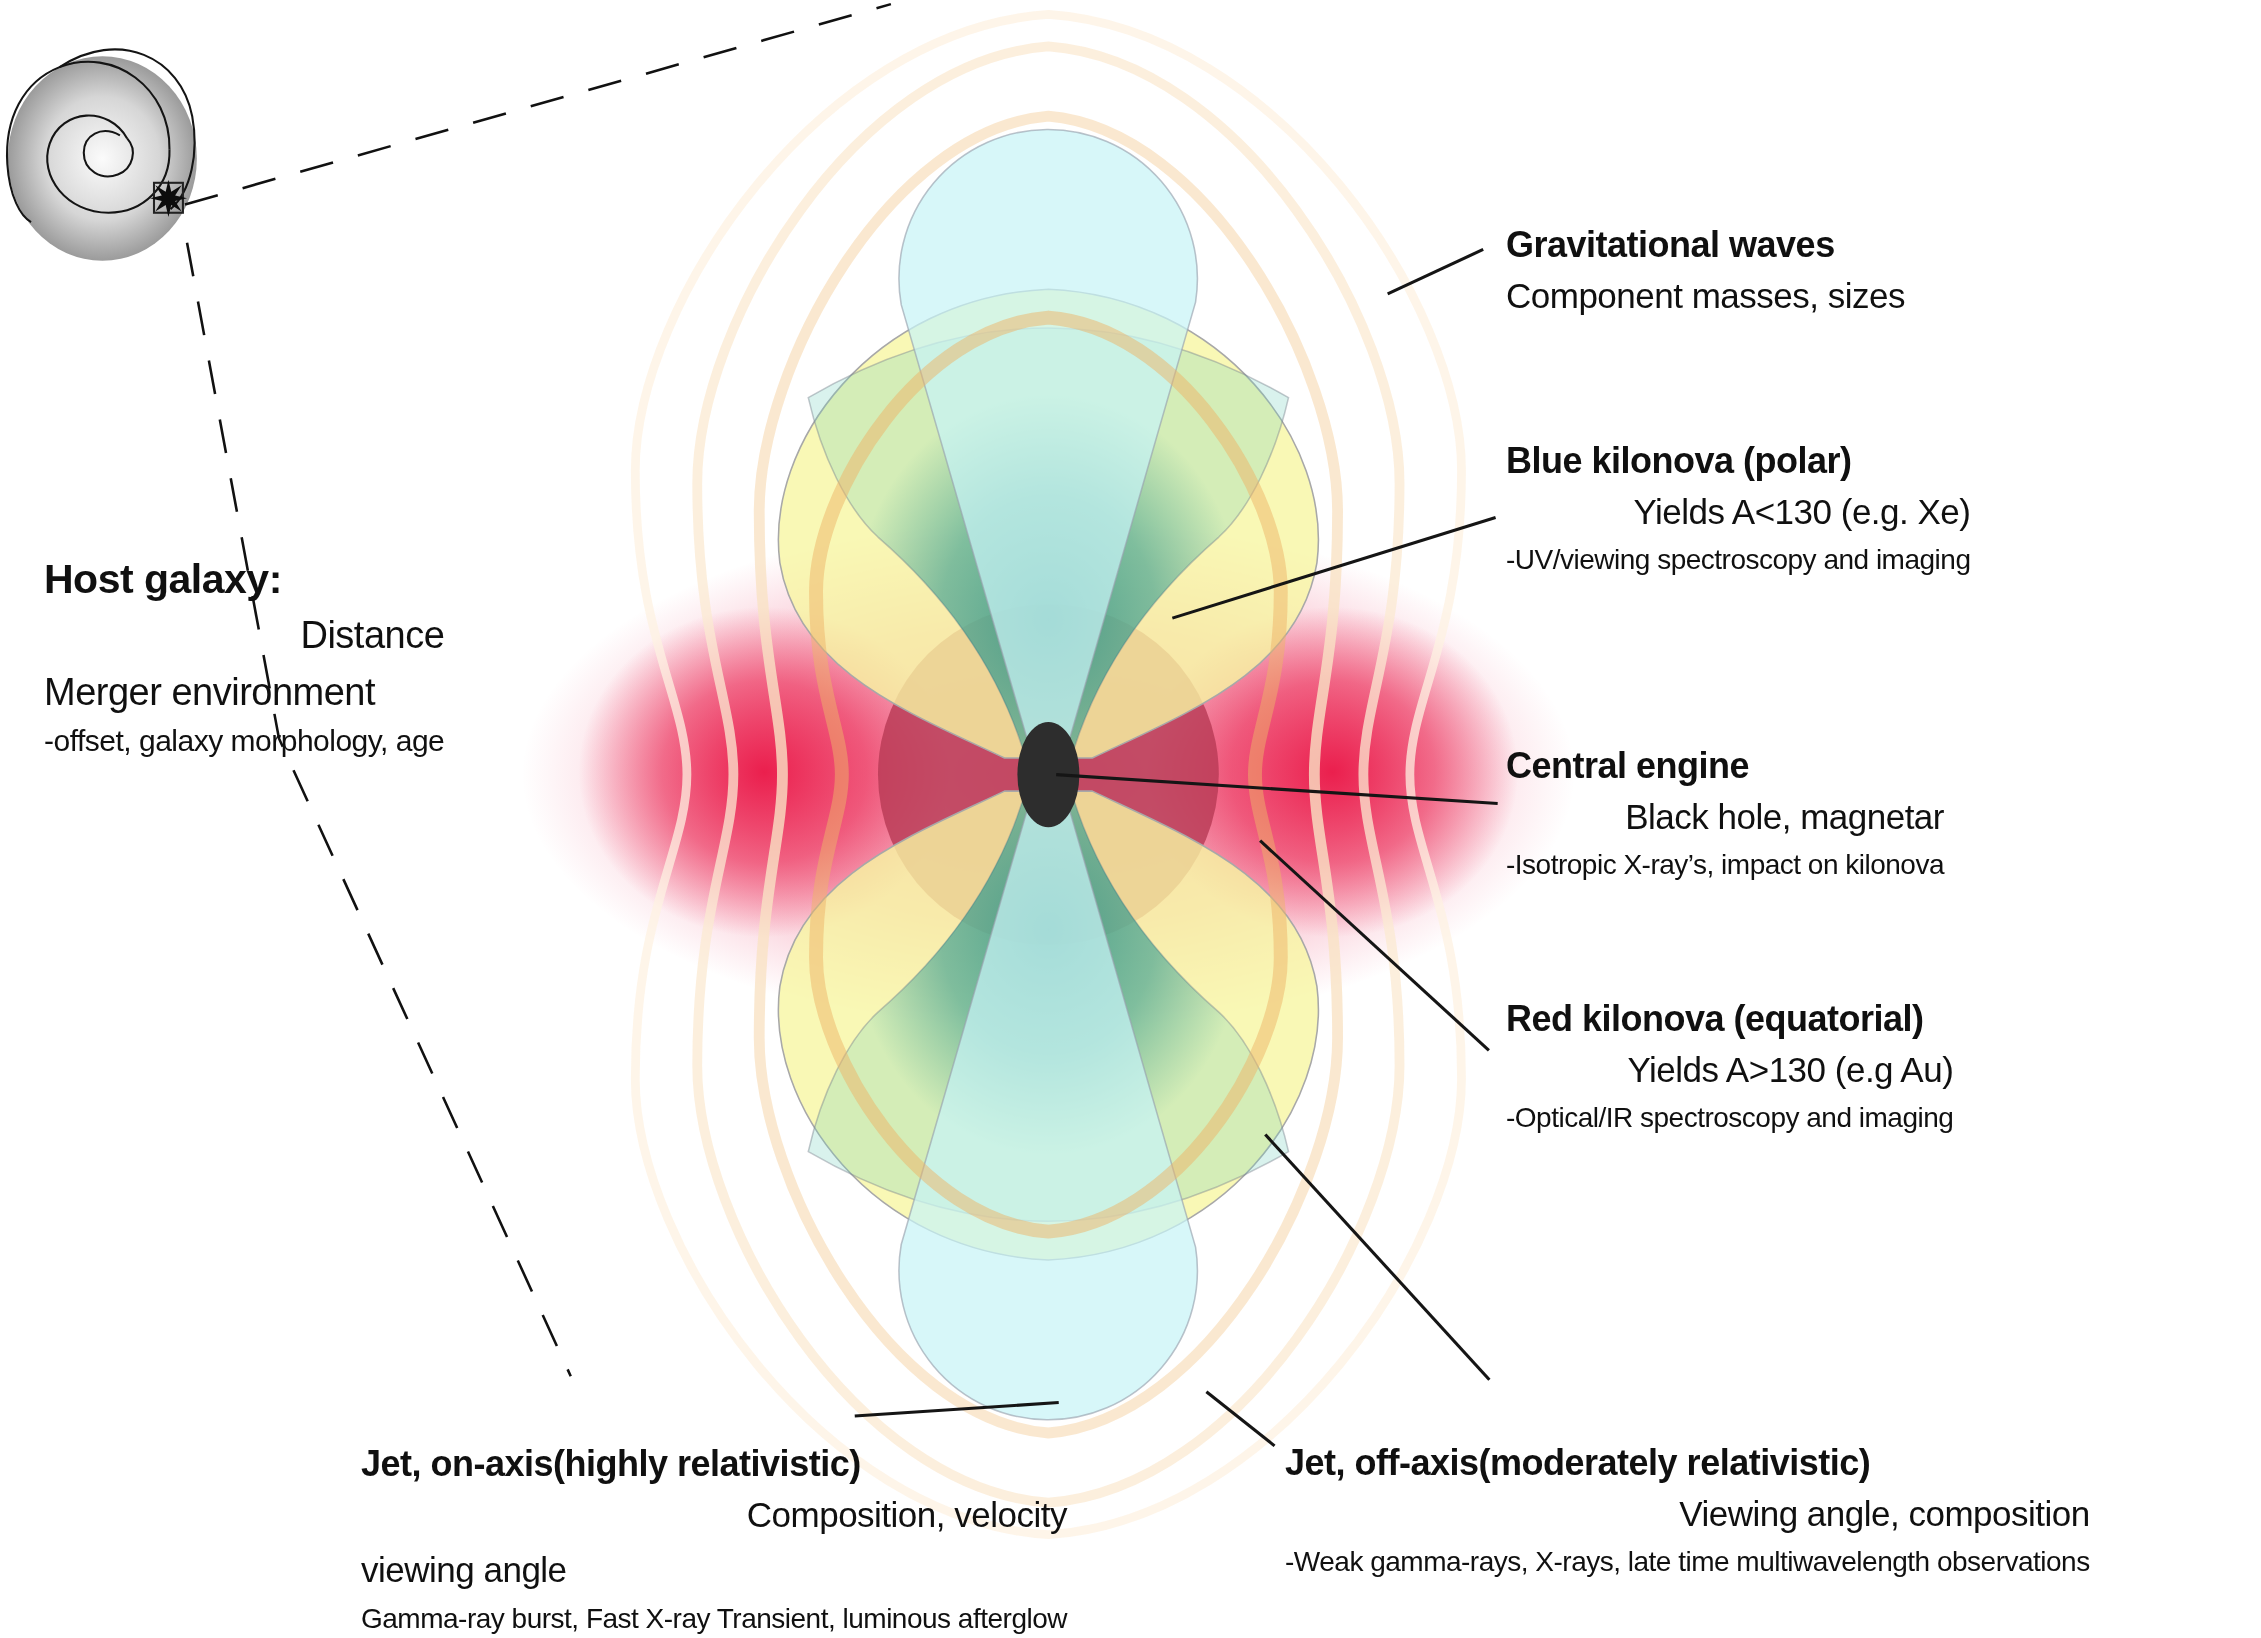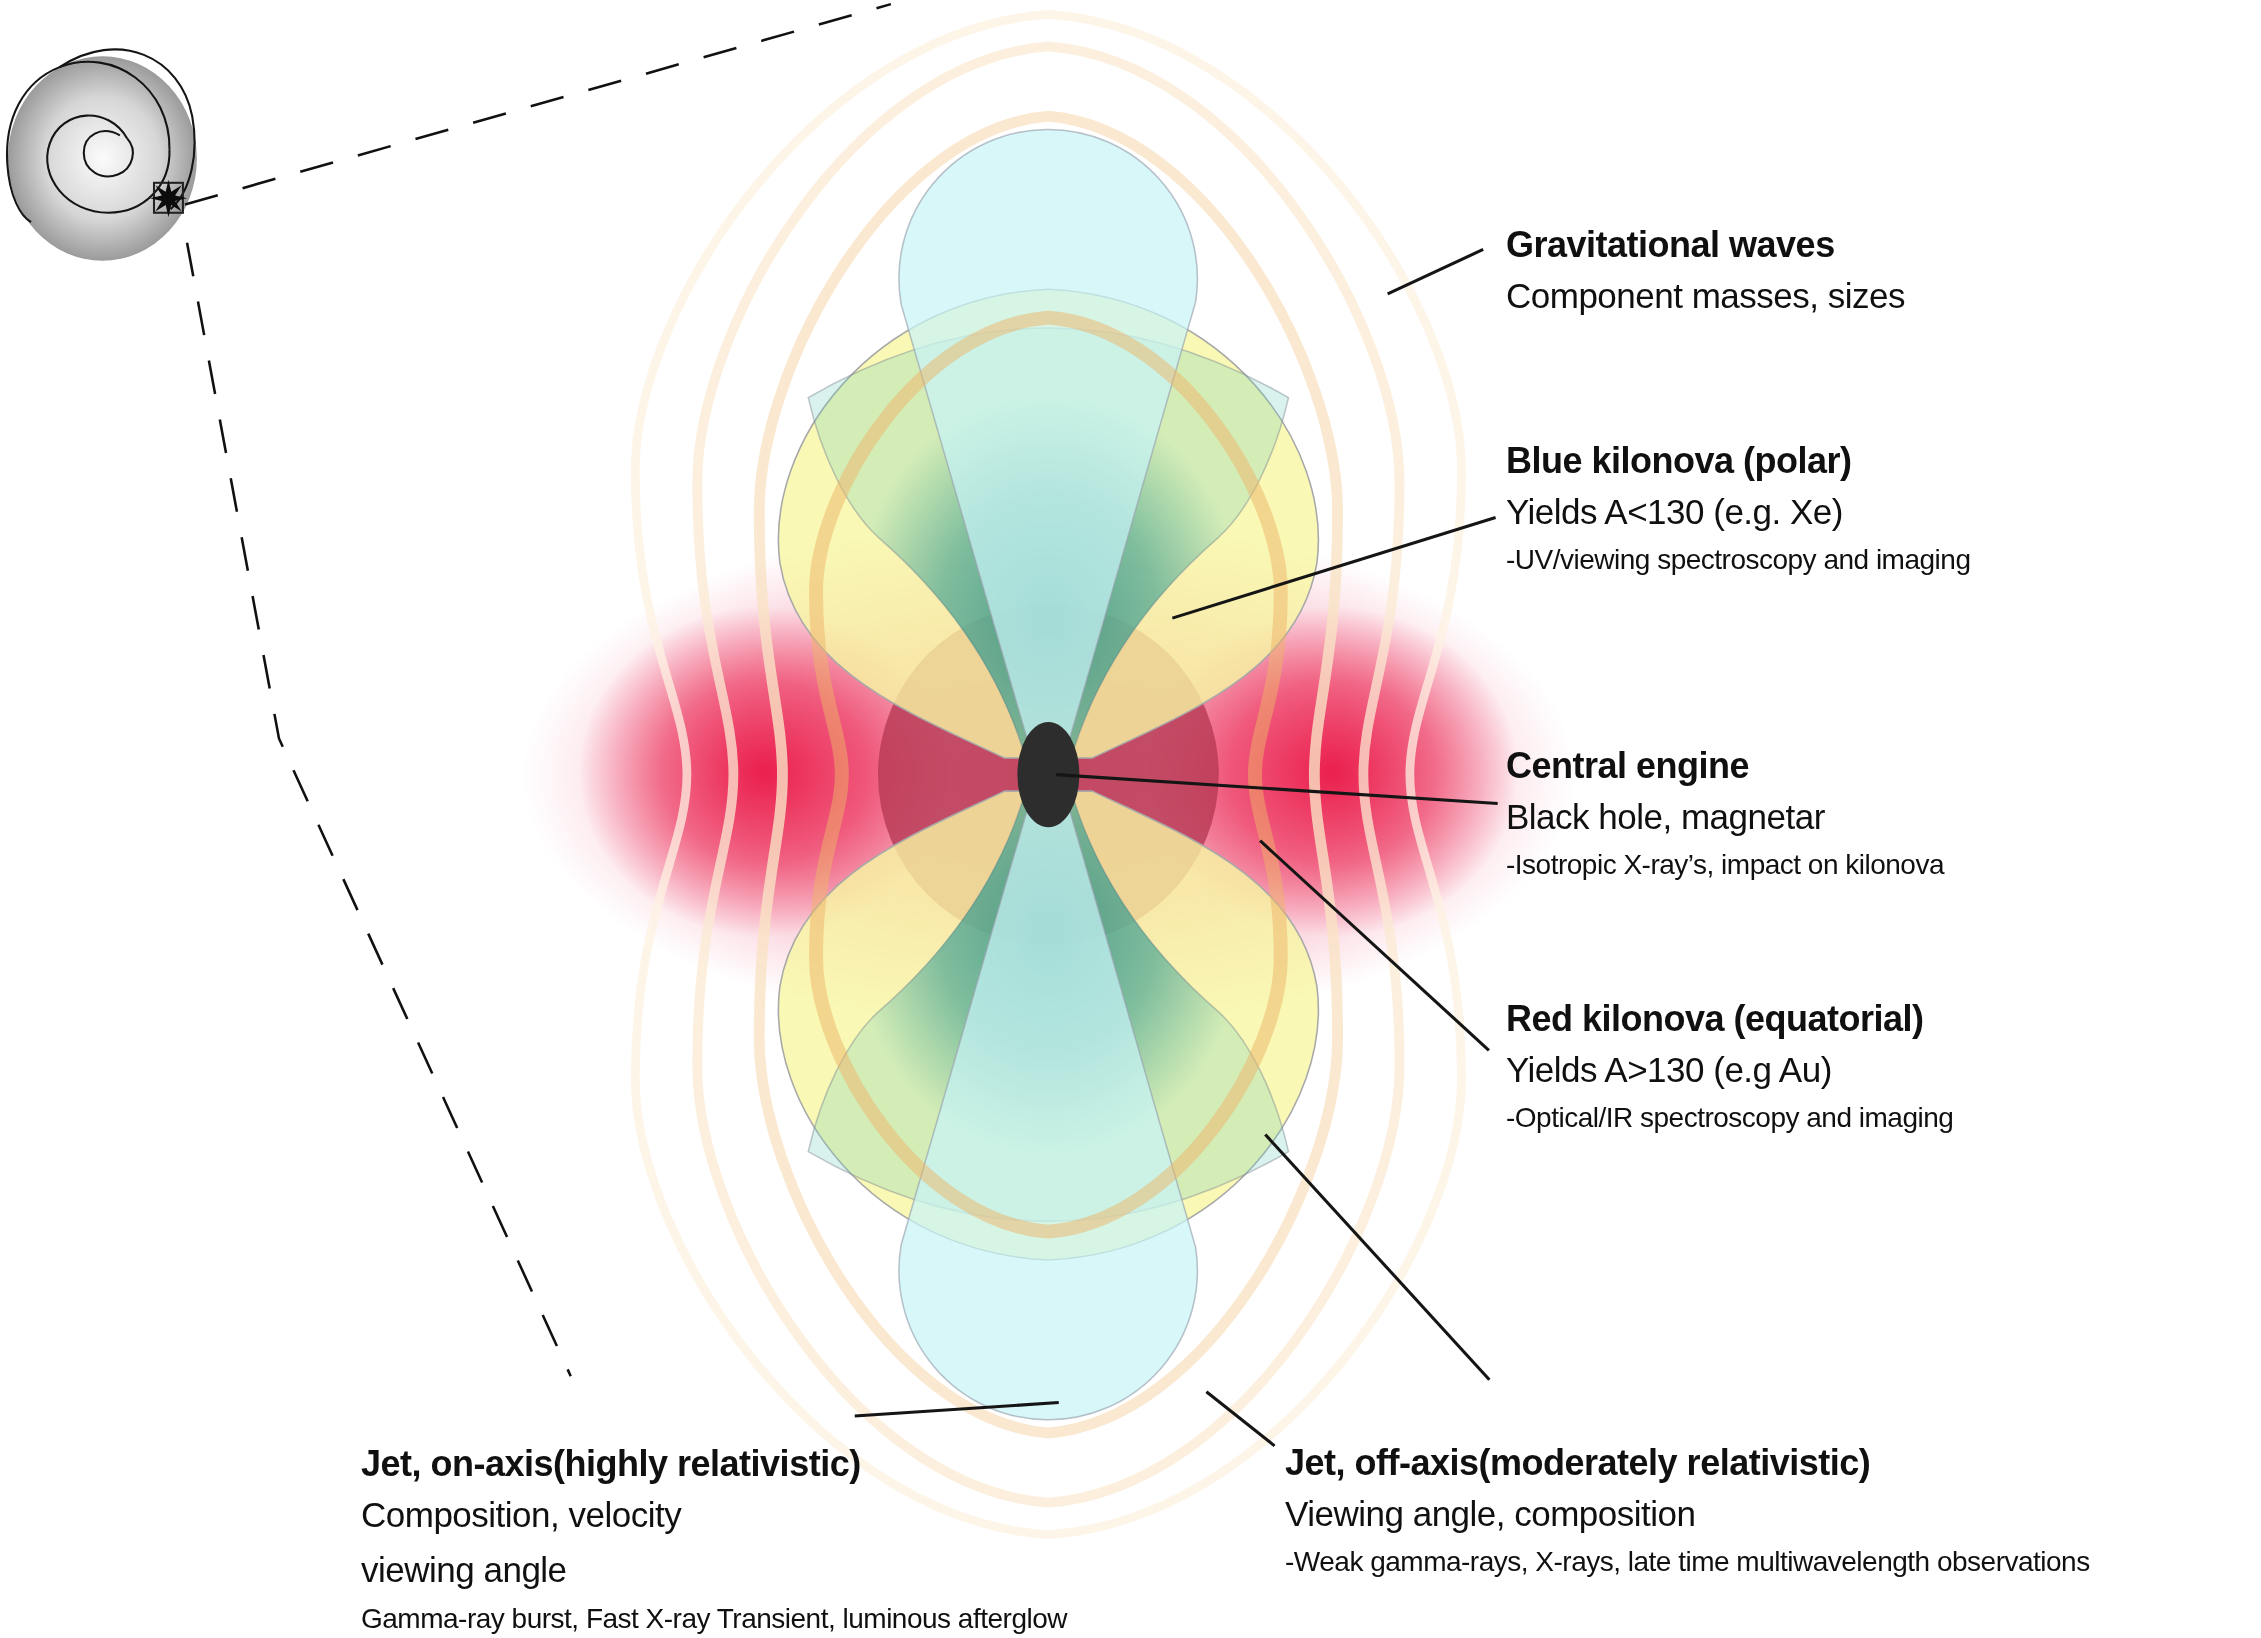--- a/index.html
+++ b/index.html
@@ -1,21 +1,21 @@
 <!DOCTYPE html>
 <html style="font-size:8.3px"><head>
 <meta charset="utf-8">
 <style>
   html,body{margin:0;padding:0;background:#ffffff;}
   body{width:2261px;height:1638px;overflow:hidden;font-family:"Liberation Sans",sans-serif;}
   #stage{position:absolute;left:0;top:0;width:2261px;height:1638px;}
   #art{position:absolute;left:0;top:0;width:2261px;height:1638px;}
   .lbl{position:absolute;color:#101010;white-space:nowrap;letter-spacing:-0.5px;}
   .lbl .t{font-weight:700;font-size:36px;line-height:1.02;}
-  .lbl .b{font-size:35px;line-height:1.02;margin-top:14px;}
+  .lbl .b{font-size:35px;line-height:1.02;margin-top:14px;text-align:right;}
   .lbl .b2{font-size:35px;line-height:1.02;margin-top:19.6px;}
   .lbl .s{font-size:28px;line-height:1.05;margin-top:16px;}
   .lbl.host .t{font-size:41px;}
   .lbl.host .b{font-size:38px;margin-top:15.5px;}
   .lbl.host .b2{font-size:38px;margin-top:17.6px;}
   .lbl.host .s{font-size:30px;margin-top:13.4px;}
 </style>
 </head>
 <body>
 
@@ -110,20 +110,26 @@
       <line x1="2687" y1="569" x2="2872" y2="483"></line>
       <line x1="2270" y1="1197" x2="2896" y2="1002"></line>
       <line x1="2045" y1="1500" x2="2900" y2="1556"></line>
       <line x1="2440" y1="1628" x2="2883" y2="2034"></line>
       <line x1="2450" y1="2197" x2="2884" y2="2672"></line>
       <line x1="2336" y1="2695" x2="2468" y2="2800"></line>
       <line x1="1655" y1="2742" x2="2050" y2="2716"></line>
     </g>
   </svg>
 
+  <div class="lbl host" style="left:44px;top:559px;">
+    <div class="t">Host galaxy:</div>
+    <div class="b">Distance</div>
+    <div class="b2">Merger environment</div>
+    <div class="s">-offset, galaxy morphology, age</div>
+  </div>
 
   <div class="lbl" style="left:1506px;top:195px;margin-top:32px;">
     <div class="t">Gravitational waves</div>
     <div class="b">Component masses, sizes</div>
   </div>
 
   <div class="lbl" style="left:1506px;top:443px;">
     <div class="t">Blue kilonova (polar)</div>
     <div class="b">Yields A&lt;130 (e.g. Xe)</div>
     <div class="s">-UV/viewing spectroscopy and imaging</div>

